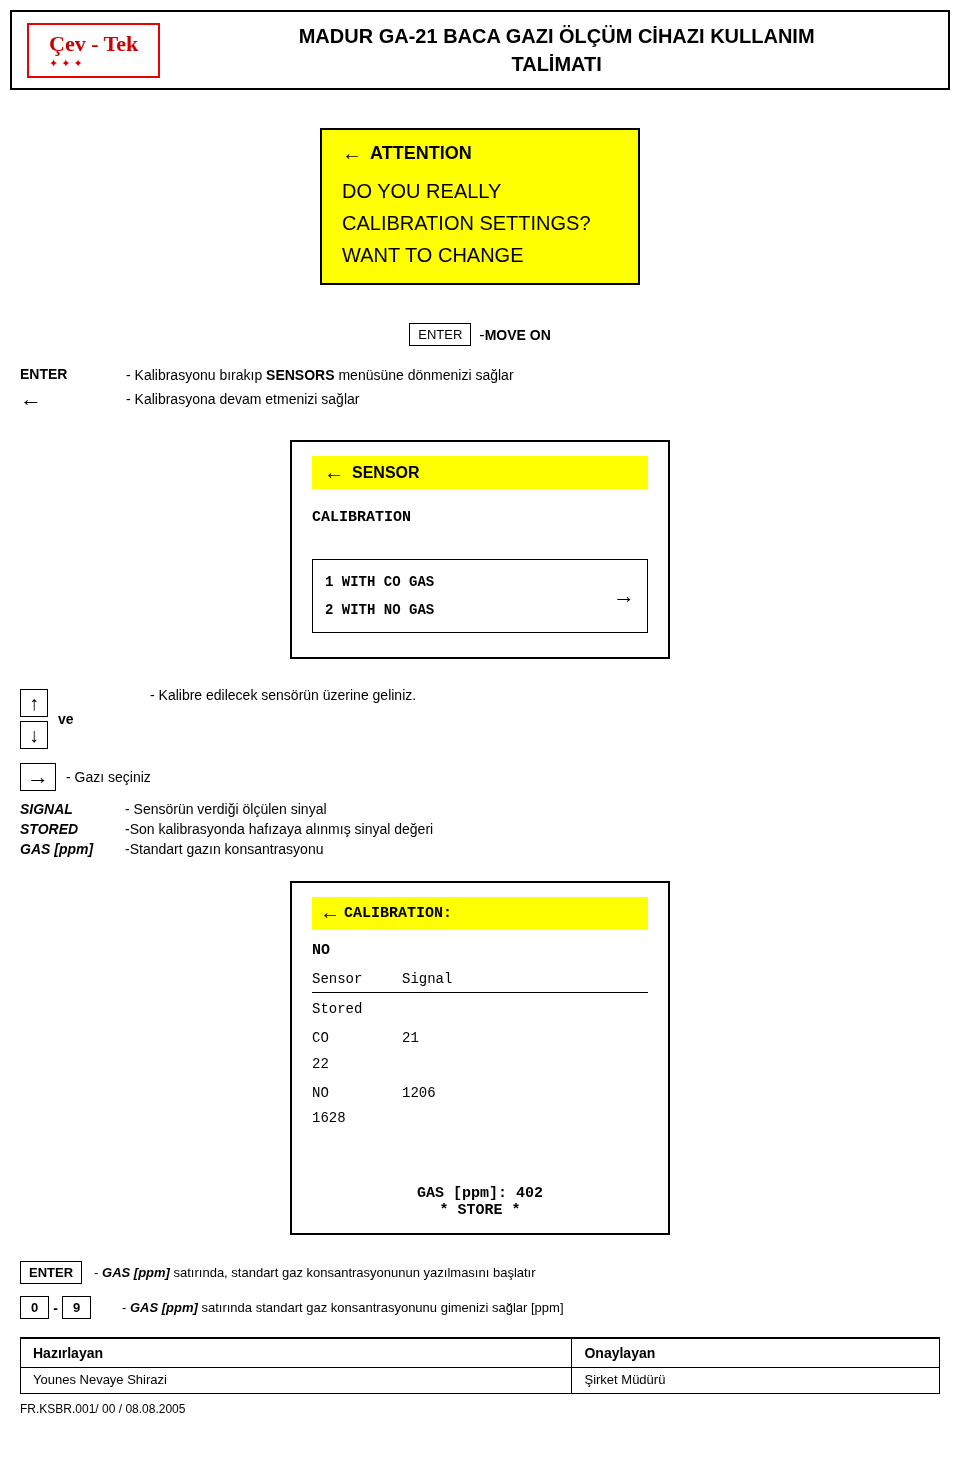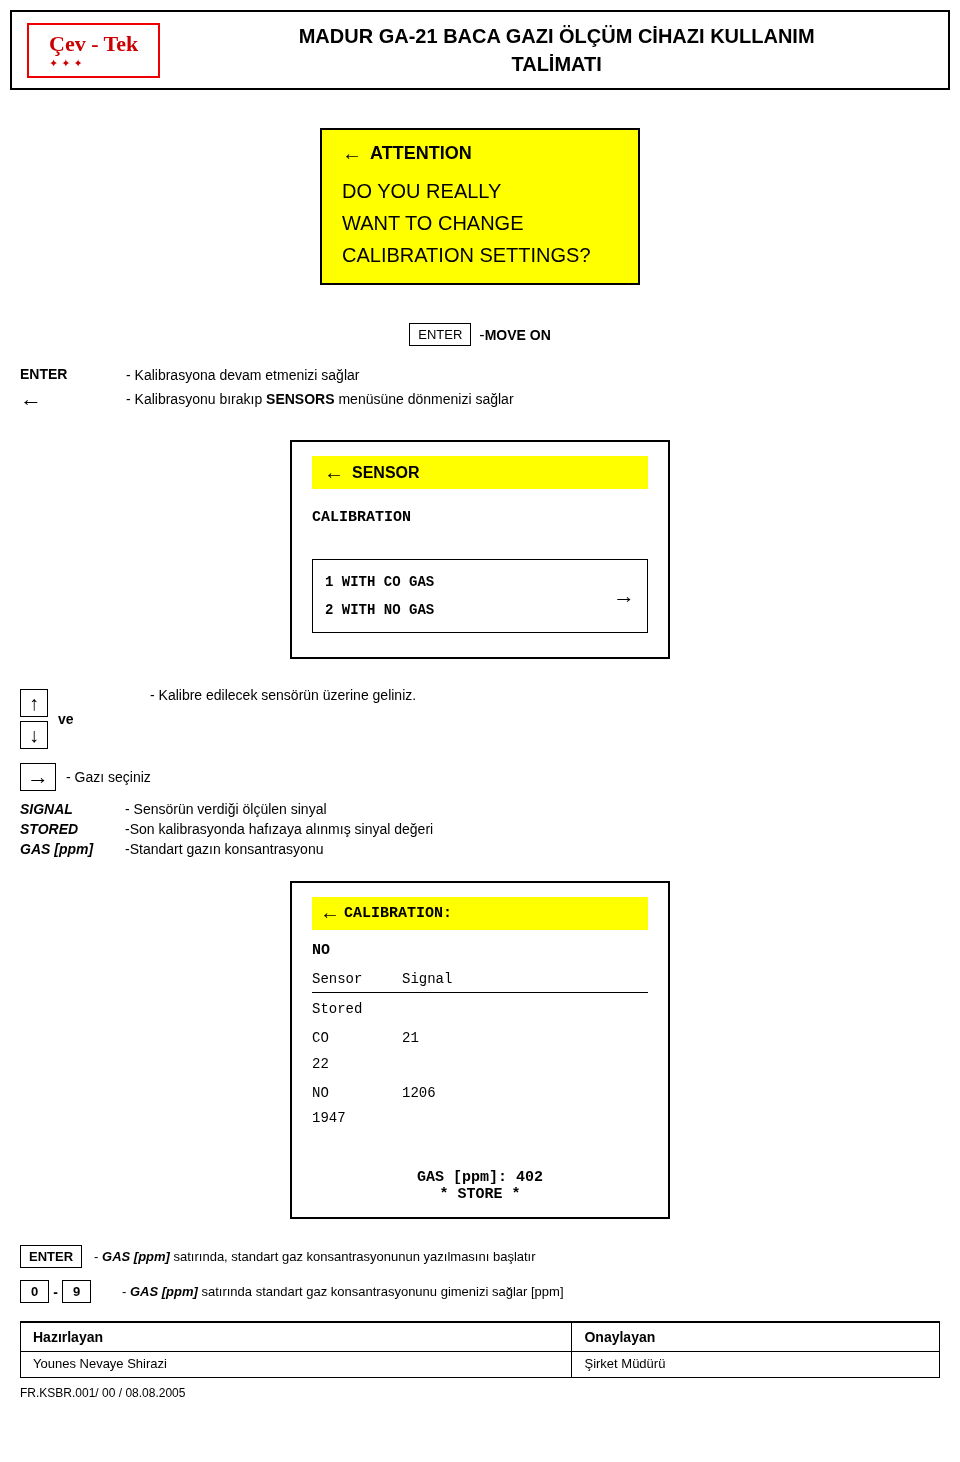--- a/index.html
+++ b/index.html
@@ -214,21 +214,21 @@
     .cal-table-header {
       border-bottom: 1.5px solid #000;
       display: grid;
       grid-template-columns: 90px 1fr;
       margin-bottom: 4px;
     }
     .cal-gas-ppm {
       font-size: 15px;
       font-weight: bold;
       text-align: center;
-      margin-top: 12px;
+      margin-top: 28px;
     }
     .cal-store {
       font-size: 15px;
       font-weight: bold;
       text-align: center;
     }
 
     
     .bottom-enter-row {
       display: flex;
@@ -302,44 +302,44 @@
 <div class="main">
 
   <div style="display:flex; justify-content:center; margin-top:18px;">
     <div class="attention-box">
       <div class="attention-header">
         <span class="arrow-left">←</span>
         <span>ATTENTION</span>
       </div>
       <div class="attention-body">
         <div>DO YOU REALLY</div>
+        <div>CALIBRATION SETTINGS?</div>
         <div>WANT TO CHANGE</div>
-        <div>CALIBRATION SETTINGS?</div>
       </div>
     </div>
   </div>
 
   <div class="enter-move-section">
     <span class="enter-box-small">ENTER</span>
     <span>-</span>
     <span class="move-on-text" style="">MOVE ON</span>
   </div>
 
   <div class="enter-section">
     <div style="display:flex; flex-direction:column; align-items:flex-start; min-width:90px; margin-top:2px;">
       <span class="enter-label">ENTER</span>
       <span style="font-size:22px; margin-top:4px;">←</span>
     </div>
     <div class="enter-desc">
-      <div>- Kalibrasyona devam etmenizi sağlar</div>
       <div>
         <span>- Kalibrasyonu bırakıp</span>
         <strong>SENSORS</strong>
         <span>menüsüne dönmenizi sağlar</span>
       </div>
+      <div>- Kalibrasyona devam etmenizi sağlar</div>
     </div>
   </div>
 
   <div style="display:flex; justify-content:center;">
     <div class="sensor-cal-box">
       <div class="sensor-cal-header">
         <span class="arrow-left">←</span>
         <span>SENSOR</span>
       </div>
       <div class="cal-row" style="font-size:15px; font-weight:bold; margin-bottom:26px;">CALIBRATION</div>
@@ -403,21 +403,21 @@
         </div>
         <div class="cal-table-row">
           <span>CO</span>
           <span>21</span>
         </div>
         <div style="font-size:14px; margin-bottom:4px;">22</div>
         <div class="cal-table-row">
           <span>NO</span>
           <span>1206</span>
         </div>
-        <div style="font-size:14px;">1947</div>
+        <div style="font-size:14px;">1628</div>
       </div>
       <div style="height:16px;"></div>
       <div class="cal-gas-ppm">GAS [ppm]:   402</div>
       <div class="cal-store">* STORE *</div>
     </div>
   </div>
 
   <div class="bottom-enter-row" style="margin-top:16px;">
     <span class="enter-box-label">ENTER</span>
     <span class="bottom-desc">

